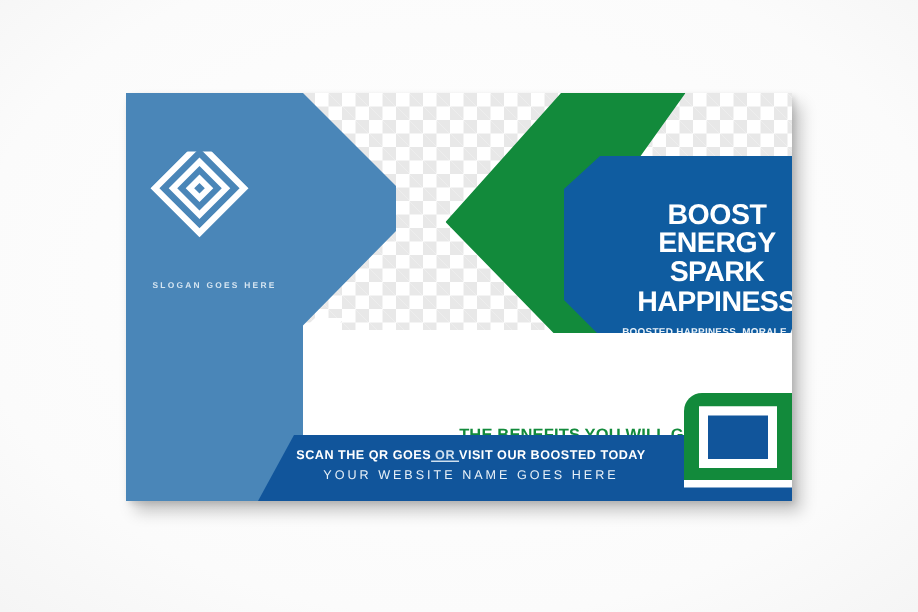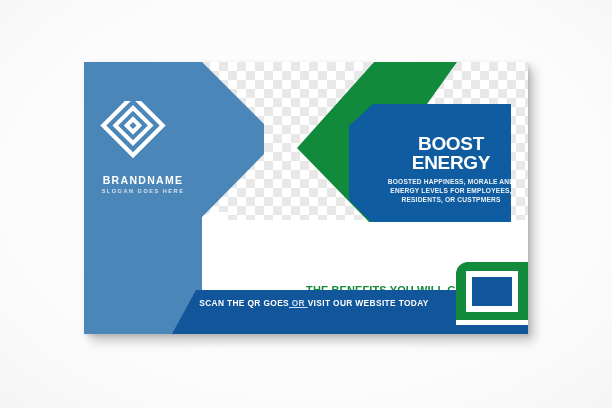--- a/index.html
+++ b/index.html
@@ -61,21 +61,21 @@
     clip-path:polygon(0 0, 118px 0, 0 122px);
   }
   .white-slash{
     position:absolute;left:0;top:150px;width:230px;height:122px;
     background:#ffffff;
     clip-path:polygon(126px 0, 146px 0, 20px 122px, 0 122px);
   }
 
   
   .headline-block{
-    position:absolute;left:265px;top:42px;width:162px;height:118px;
+    position:absolute;left:292px;top:42px;width:162px;height:118px;
     background:#0f5ca0;
     clip-path:polygon(24px 0, 162px 0, 162px 118px, 22px 118px, 0 96px, 0 22px);
     padding:16px;
   }
   .headline-inner{padding:14px 10px 0 20px;}
   .h1{
     color:#ffffff;font-size:19px;font-weight:bold;line-height:19px;
     letter-spacing:-0.3px;text-align:center;
   }
   .h1b{
@@ -150,27 +150,27 @@
     <div class="brand-panel">
       <div class="logo">
         <svg viewBox="0 0 66 66" width="66" height="66" aria-hidden="true">
           <g fill="none" stroke="#ffffff">
             <rect x="6" y="6" width="42" height="42" transform="rotate(45 33 33)" stroke-width="4.2"></rect>
             <rect x="14.5" y="14.5" width="25" height="25" transform="rotate(45 33 33)" stroke-width="4"></rect>
             <rect x="22.5" y="22.5" width="9" height="9" transform="rotate(45 33 33)" stroke-width="4"></rect>
           </g>
         </svg>
       </div>
-      <div class="brand-name">BRANDNAME</div>
       <div class="brand-slogan">SLOGAN GOES HERE</div>
     </div>
 
     <div class="headline-block">
       <div class="headline-inner">
         <div class="h1">BOOST ENERGY</div>
+        <div class="h1b">SPARK HAPPINESS</div>
         <div class="sub">
           <div>BOOSTED HAPPINESS, MORALE AND</div>
           <div>ENERGY LEVELS FOR EMPLOYEES,</div>
           <div>RESIDENTS, OR CUSTPMERS</div>
         </div>
       </div>
     </div>
 
     <div class="benefits-title">THE BENEFITS YOU WILL GET!</div>
 
@@ -184,21 +184,22 @@
         <span></span><b>Duis autem vel eum iriure dolor</b><span> in hendrerit consequat illum dolore eu feugiat</span>
       </li>
       <li>
         <span class="dot">•</span>
         <span></span><b>Nulla facilisis at vero eros et accumsan</b><span> et iusto odio dignissim qui blandit</span>
       </li>
 
     </ul>
 
     <div class="cta-bar"></div>
-    <div class="cta-line1"><span>SCAN THE QR GOES</span><span class="light"> OR </span><span>VISIT OUR WEBSITE TODAY</span></div>
+    <div class="cta-line1"><span>SCAN THE QR GOES</span><span class="light"> OR </span><span>VISIT OUR BOOSTED TODAY</span></div>
+    <div class="cta-line2">YOUR WEBSITE NAME GOES HERE</div>
 
     <div class="qr-block">
       <div class="qr-frame">
         <div class="qr-fill"></div>
       </div>
     </div>
     <div class="qr-strip"></div>
 
   </div>
 </div>

